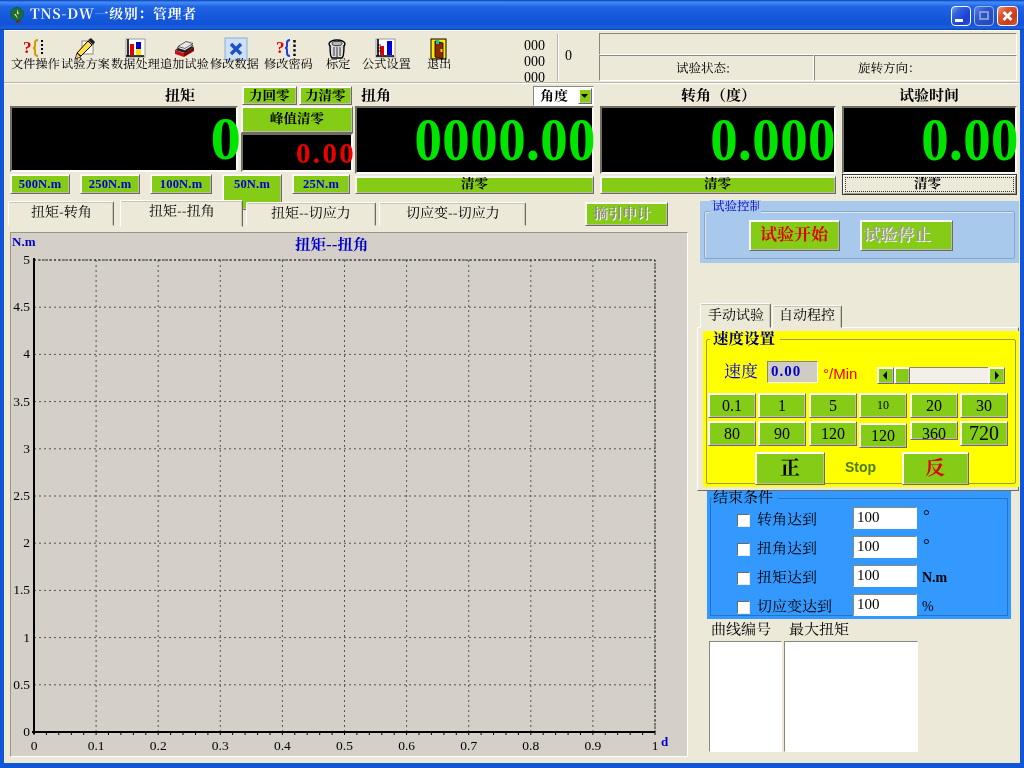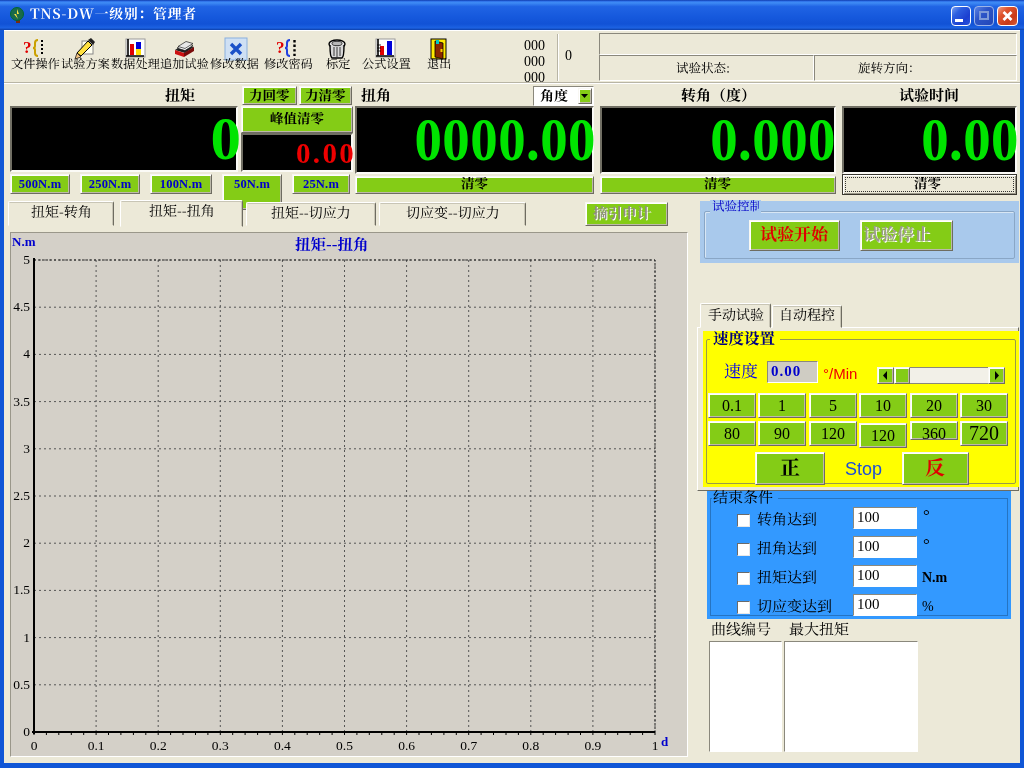--- a/index.html
+++ b/index.html
@@ -368,34 +368,34 @@
 <div class="abs raised" style="left:877px;top:367px;width:17px;height:17px"><svg width="15" height="15">
       <path d="M9 3 L5 7.5 L9 12 Z" fill="#000"></path>
     </svg></div>
 <div class="abs raised" style="left:988px;top:367px;width:17px;height:17px"><svg width="15" height="15">
       <path d="M6 3 L10 7.5 L6 12 Z" fill="#000"></path>
     </svg></div>
 <div class="abs raised" style="left:894px;top:367px;width:16px;height:17px"></div>
 <div class="abs raised" style="left:708px;top:393px;width:48px;height:25px;text-align:center;font-size:16px;line-height:23px">0.1</div>
 <div class="abs raised" style="left:758px;top:393px;width:48px;height:25px;text-align:center;font-size:16px;line-height:23px">1</div>
 <div class="abs raised" style="left:809px;top:393px;width:48px;height:25px;text-align:center;font-size:16px;line-height:23px">5</div>
-<div class="abs raised" style="left:859px;top:393px;width:48px;height:25px;text-align:center;font-size:16px;line-height:23px">10</div>
+<div class="abs raised" style="left:859px;top:393px;width:48px;height:25px;text-align:center;font-size:12px;line-height:23px">10</div>
 <div class="abs raised" style="left:910px;top:393px;width:48px;height:25px;text-align:center;font-size:16px;line-height:23px">20</div>
 <div class="abs raised" style="left:960px;top:393px;width:48px;height:25px;text-align:center;font-size:16px;line-height:23px">30</div>
 <div class="abs raised" style="left:708px;top:421px;width:48px;height:25px;text-align:center;font-size:16px;line-height:23px">80</div>
 <div class="abs raised" style="left:758px;top:421px;width:48px;height:25px;text-align:center;font-size:16px;line-height:23px">90</div>
 <div class="abs raised" style="left:809px;top:421px;width:48px;height:25px;text-align:center;font-size:16px;line-height:23px">120</div>
 <div class="abs raised" style="left:859px;top:423px;width:48px;height:25px;text-align:center;font-size:16px;line-height:23px">120</div>
 <div class="abs raised" style="left:910px;top:421px;width:48px;height:19px;text-align:center;font-size:16px;line-height:23px">360</div>
 <div class="abs raised" style="left:960px;top:421px;width:48px;height:25px;text-align:center;font-size:20px;line-height:23px">720</div>
 <div class="abs raised" style="left:755px;top:452px;width:70px;height:33px"></div>
 <svg width="21" height="23" style="position:absolute;left:780px;top:458px;">
     <path transform="translate(0,16.8)" d="M3.5 -10.3V0.1H0.6L0.8 0.7H18.8C19.1 0.7 19.3 0.6 19.4 0.4C18.4 -0.5 16.8 -1.7 16.8 -1.7L15.3 0.1H11.6V-7.4H17.3C17.6 -7.4 17.8 -7.5 17.9 -7.7C16.9 -8.5 15.4 -9.7 15.4 -9.7L14 -7.9H11.6V-14.4H18C18.3 -14.4 18.5 -14.5 18.6 -14.7C17.6 -15.5 16 -16.8 16 -16.8L14.6 -15H1.6L1.8 -14.4H9.1V0.1H6V-9.5C6.6 -9.6 6.7 -9.8 6.8 -10Z" fill="#000"></path>
   </svg>
-<div class="abs san" style="left:845px;top:459px;font-size:18px;font-weight:normal;color:#1d4ed8">Stop</div>
+<div class="abs san" style="left:845px;top:459px;font-size:14px;font-weight:bold;color:#4d7c0f">Stop</div>
 <div class="abs raised" style="left:902px;top:452px;width:67px;height:33px"></div>
 <svg width="21" height="23" style="position:absolute;left:925px;top:458px;">
     <path transform="translate(0,16.8)" d="M3.5 -14.2V-9.8C3.5 -6 3.2 -1.8 0.6 1.6L0.7 1.7C5.4 -1.3 5.8 -6.1 5.8 -9.7H7.3C7.8 -6.9 8.7 -4.7 9.9 -3C8.1 -1.1 5.8 0.4 2.9 1.5L3 1.8C6.4 1.1 9 -0.1 11.1 -1.7C12.8 -0.1 14.8 1 17.3 1.8C17.7 0.6 18.5 -0.2 19.6 -0.4L19.6 -0.6C17.1 -1.1 14.7 -1.8 12.7 -3C14.5 -4.8 15.8 -6.9 16.7 -9.2C17.2 -9.2 17.4 -9.3 17.6 -9.5L15.2 -11.7L13.8 -10.3H5.8V-13.7C9 -13.6 13.5 -13.9 17.1 -14.6C17.5 -14.4 17.7 -14.4 18 -14.6L16 -17C12.5 -15.8 8.7 -14.8 5.7 -14.2L3.5 -15ZM13.9 -9.7C13.3 -7.7 12.3 -5.9 11 -4.2C9.5 -5.6 8.3 -7.4 7.6 -9.7Z" fill="#e00000"></path>
   </svg>
 <div class="abs" style="left:707px;top:491px;width:304px;height:128px;background:#3399ff"></div>
 <div class="abs" style="left:710px;top:498px;width:298px;height:118px;border:1px solid #2674c2"></div>
 <div class="abs" style="left:712px;top:491px;width:66px;height:15px;background:#3399ff"></div>
 <svg width="61" height="17" style="position:absolute;left:713px;top:490px;">
     <path transform="translate(0,12.6)" d="M0.6 -1 1.3 0.3C1.4 0.2 1.5 0.1 1.6 -0.1C3.6 -0.9 5.1 -1.7 6.1 -2.3L6.1 -2.5C3.9 -1.8 1.6 -1.2 0.6 -1ZM4.8 -11.8 3.3 -12.5C2.9 -11.4 1.8 -9.2 0.9 -8.4C0.8 -8.3 0.5 -8.2 0.5 -8.2L1 -6.9C1.1 -6.9 1.2 -7 1.3 -7.1C2.1 -7.3 3 -7.6 3.6 -7.8C2.8 -6.6 1.8 -5.3 0.9 -4.6C0.8 -4.5 0.5 -4.4 0.5 -4.4L1 -3.1C1.1 -3.1 1.2 -3.2 1.3 -3.3C3.2 -3.8 4.9 -4.5 5.8 -4.8L5.8 -5C4.2 -4.8 2.6 -4.5 1.5 -4.4C3 -5.6 4.7 -7.4 5.5 -8.6C5.8 -8.6 6 -8.7 6.1 -8.8L4.8 -9.6C4.6 -9.3 4.3 -8.8 4 -8.2C3 -8.2 2 -8.2 1.3 -8.1C2.4 -9.1 3.6 -10.5 4.2 -11.6C4.5 -11.5 4.7 -11.7 4.8 -11.8ZM7.7 -0.4V-3.9H12.3V-0.4ZM6.8 -4.9V1.2H7C7.5 1.2 7.7 1 7.7 0.9V0.1H12.3V1.1H12.4C12.9 1.1 13.3 0.9 13.3 0.8V-3.9C13.6 -3.9 13.7 -4 13.8 -4.1L12.8 -5L12.3 -4.4H7.9ZM13.3 -10.5 12.6 -9.7H10.6V-12C10.9 -12 11.1 -12.2 11.1 -12.4L9.6 -12.5V-9.7H5.7L5.9 -9.2H9.6V-6.5H6.4L6.5 -6.1H13.8C14 -6.1 14.1 -6.1 14.1 -6.3C13.7 -6.8 12.9 -7.4 12.9 -7.4L12.2 -6.5H10.6V-9.2H14.2C14.4 -9.2 14.6 -9.3 14.6 -9.5C14.1 -9.9 13.3 -10.5 13.3 -10.5Z M17.7 -8.3V-3.7H17.9C18.3 -3.7 18.7 -3.9 18.7 -4V-4.5H21.3C20.1 -2.6 18 -0.7 15.5 0.5L15.7 0.7C18.3 -0.3 20.5 -1.8 22 -3.7V1.2H22.2C22.5 1.2 22.9 0.9 22.9 0.8V-4.5H23C24.2 -2.2 26.4 -0.4 28.5 0.6C28.7 0.1 29 -0.2 29.4 -0.2L29.5 -0.4C27.3 -1.1 24.8 -2.7 23.3 -4.5H26.3V-3.8H26.5C26.8 -3.8 27.3 -4 27.3 -4.1V-7.7C27.6 -7.7 27.8 -7.8 27.9 -8L26.7 -8.9L26.2 -8.3H22.9V-10H28.8C29.1 -10 29.2 -10.1 29.2 -10.3C28.7 -10.8 27.8 -11.4 27.8 -11.4L27.1 -10.5H22.9V-12C23.3 -12 23.4 -12.2 23.5 -12.4L22 -12.6V-10.5H15.8L15.9 -10H22V-8.3H18.8L17.7 -8.8ZM22 -4.9H18.7V-7.9H22ZM22.9 -4.9V-7.9H26.3V-4.9Z M36 -2.4 34.6 -3.2C33.9 -1.9 32.3 -0.4 30.8 0.5L30.9 0.7C32.7 0 34.5 -1.2 35.4 -2.3C35.7 -2.2 35.9 -2.3 36 -2.4ZM39.6 -2.9 39.5 -2.7C40.6 -1.9 42.2 -0.6 42.8 0.4C44.1 1 44.4 -1.5 39.6 -2.9ZM38.6 -5.9 37 -6.1V-4.2H31.5L31.6 -3.8H37V-0.3C37 -0.1 37 0 36.7 0C36.3 0 34.6 -0.1 34.6 -0.1V0.1C35.3 0.2 35.7 0.3 36 0.5C36.2 0.6 36.3 0.9 36.4 1.2C37.9 1 38.1 0.5 38.1 -0.3V-3.8H43.1C43.3 -3.8 43.5 -3.8 43.5 -4C43 -4.5 42.1 -5.1 42.1 -5.1L41.4 -4.2H38.1V-5.5C38.4 -5.6 38.5 -5.7 38.6 -5.9ZM37.2 -12.2 35.5 -12.7C34.8 -10.9 33.1 -8.8 31.4 -7.7L31.6 -7.5C32.8 -8.1 34 -9 35 -10C35.5 -9.1 36.2 -8.4 37 -7.8C35.2 -6.6 33.1 -5.8 30.7 -5.2L30.8 -5C33.5 -5.4 35.8 -6.1 37.7 -7.2C39.3 -6.2 41.3 -5.6 43.6 -5.2C43.7 -5.7 44 -6.1 44.4 -6.2L44.5 -6.3C42.3 -6.6 40.2 -7 38.5 -7.8C39.6 -8.5 40.6 -9.4 41.3 -10.5C41.7 -10.5 41.9 -10.5 42 -10.7L40.9 -11.8L40.1 -11.1H35.9C36.2 -11.4 36.4 -11.7 36.6 -12C37 -12 37.1 -12.1 37.2 -12.2ZM37.6 -8.2C36.6 -8.7 35.8 -9.4 35.2 -10.3L35.6 -10.7H40C39.4 -9.7 38.6 -8.9 37.6 -8.2Z M53.9 -12.4V-9.1H51.6C51.9 -9.7 52.1 -10.3 52.3 -11C52.6 -11 52.8 -11.1 52.9 -11.3L51.3 -11.8C51 -9.5 50.1 -7.3 49.2 -5.9L49.5 -5.7C50.2 -6.5 50.9 -7.5 51.4 -8.6H53.9V-5H49.3L49.4 -4.5H53.9V1.2H54.1C54.5 1.2 54.9 0.9 54.9 0.8V-4.5H59.1C59.3 -4.5 59.5 -4.6 59.5 -4.8C59 -5.3 58.2 -5.9 58.2 -5.9L57.5 -5H54.9V-8.6H58.7C58.9 -8.6 59.1 -8.7 59.1 -8.9C58.6 -9.4 57.8 -10 57.8 -10L57.1 -9.1H54.9V-11.8C55.3 -11.9 55.4 -12 55.5 -12.2ZM48.8 -12.6C48.1 -9.7 46.8 -6.9 45.5 -5.1L45.7 -4.9C46.4 -5.6 47 -6.4 47.6 -7.3V1.2H47.8C48.1 1.2 48.6 0.9 48.6 0.8V-8.1C48.8 -8.1 49 -8.2 49 -8.4L48.4 -8.6C48.9 -9.6 49.4 -10.7 49.8 -11.8C50.1 -11.7 50.3 -11.9 50.4 -12Z" fill="#000"></path>
   </svg>

